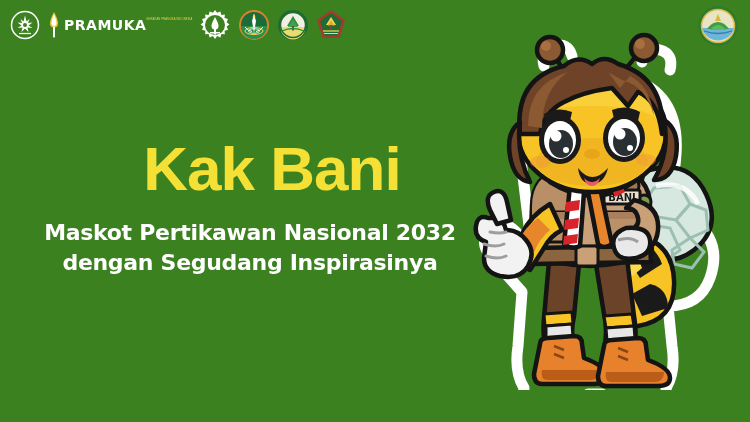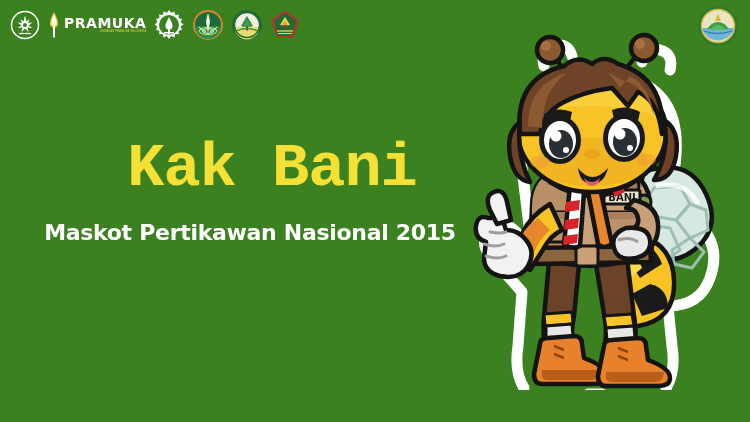--- a/index.html
+++ b/index.html
@@ -17,21 +17,21 @@
   .logo-bar{
     position:absolute;left:10px;top:7px;
     display:flex;align-items:center;gap:7px;height:36px;
   }
   .logo{position:relative;display:block;}
   .logo svg{display:block;}
   .pramuka-wordmark{
     display:flex;align-items:center;gap:3px;
   }
   .pramuka-text{
-    display:flex;flex-direction:column;line-height:1;align-items:flex-end;
+    display:flex;flex-direction:row;line-height:1;
   }
   .pramuka-main{
     font-size:14px;font-weight:bold;color:#ffffff;
     letter-spacing:0.5px;font-family:"DejaVu Sans", sans-serif;
   }
   .pramuka-sub{
     font-size:2.6px;color:#f2d24a;letter-spacing:0.2px;
     margin-top:1px;white-space:nowrap;
   }
   .logo-right{
@@ -40,21 +40,21 @@
 
   
   .text-block{
     position:absolute;left:0;top:138px;width:500px;
     text-align:center;
   }
   .headline{
     margin:0;
     font-size:62px;line-height:1;font-weight:bold;
     color:#f5e135;letter-spacing:-1px;
-    font-family:Liberation Mono, monospace;
+    font-family:Liberation Sans, sans-serif;
     padding-left:44px;
   }
   .subline{
     margin:18px 0 0 0;
     font-size:22px;line-height:1.38;font-weight:bold;
     color:#ffffff;letter-spacing:-0.3px;
     font-family:"DejaVu Sans", sans-serif;
   }
 
   
@@ -154,21 +154,22 @@
       <path d="M24 48 q8 -10 16 -10 t16 10 Z" fill="#5ab85f"></path>
       <path d="M40 16 L46 30 H34 Z" fill="#d8b83a"></path>
       <path d="M12 50 q28 10 56 0" stroke="#2f7fb0" stroke-width="2.5" fill="none"></path>
       <circle cx="40" cy="40" r="38" fill="none" stroke="#2c7a33" stroke-width="3"></circle>
     </svg>
   </span>
 
   <div class="text-block">
     <h1 class="headline">Kak Bani</h1>
     <p class="subline">
-      <span>Maskot Pertikawan Nasional 2015</span><br>
+      <span>Maskot Pertikawan Nasional 2032</span><br>
+      <span>dengan Segudang Inspirasinya</span>
     </p>
   </div>
 
   <div class="mascot">
     <svg viewBox="0 0 268 368" aria-hidden="true">
       <defs>
         <style>
           .ol{stroke:#141414;stroke-width:4.5;stroke-linejoin:round;stroke-linecap:round;}
           .olthin{stroke:#141414;stroke-width:3;stroke-linejoin:round;stroke-linecap:round;}
           .stk{stroke:#ffffff;stroke-width:11;stroke-linejoin:round;stroke-linecap:round;fill:none;}

